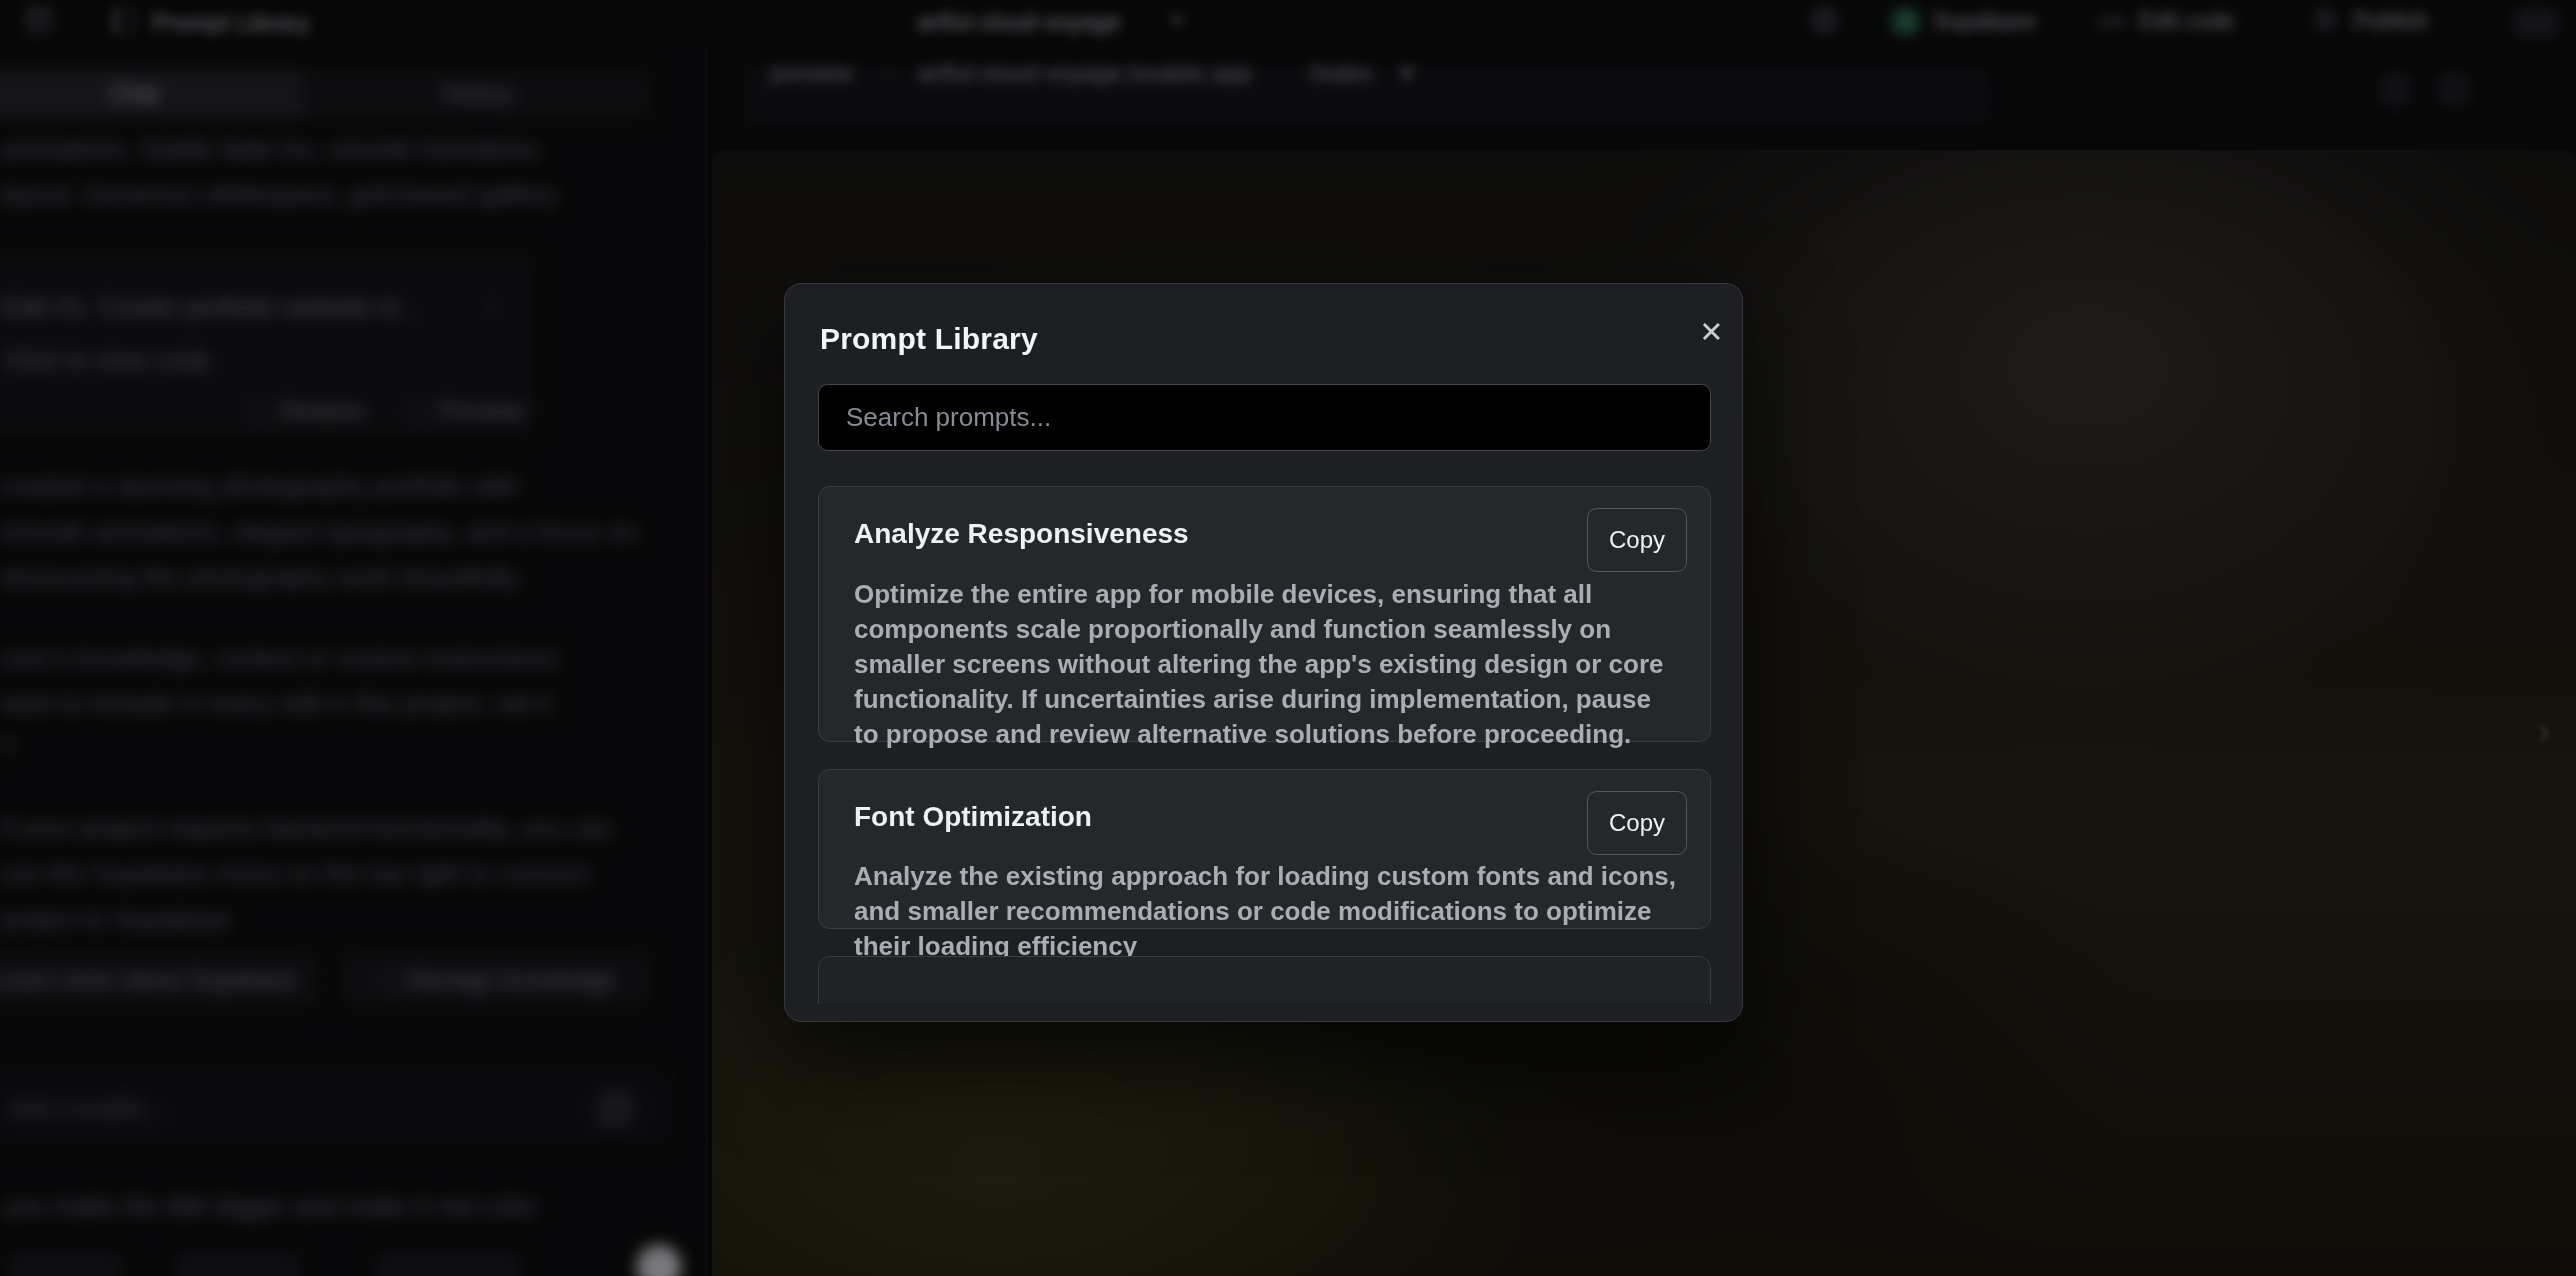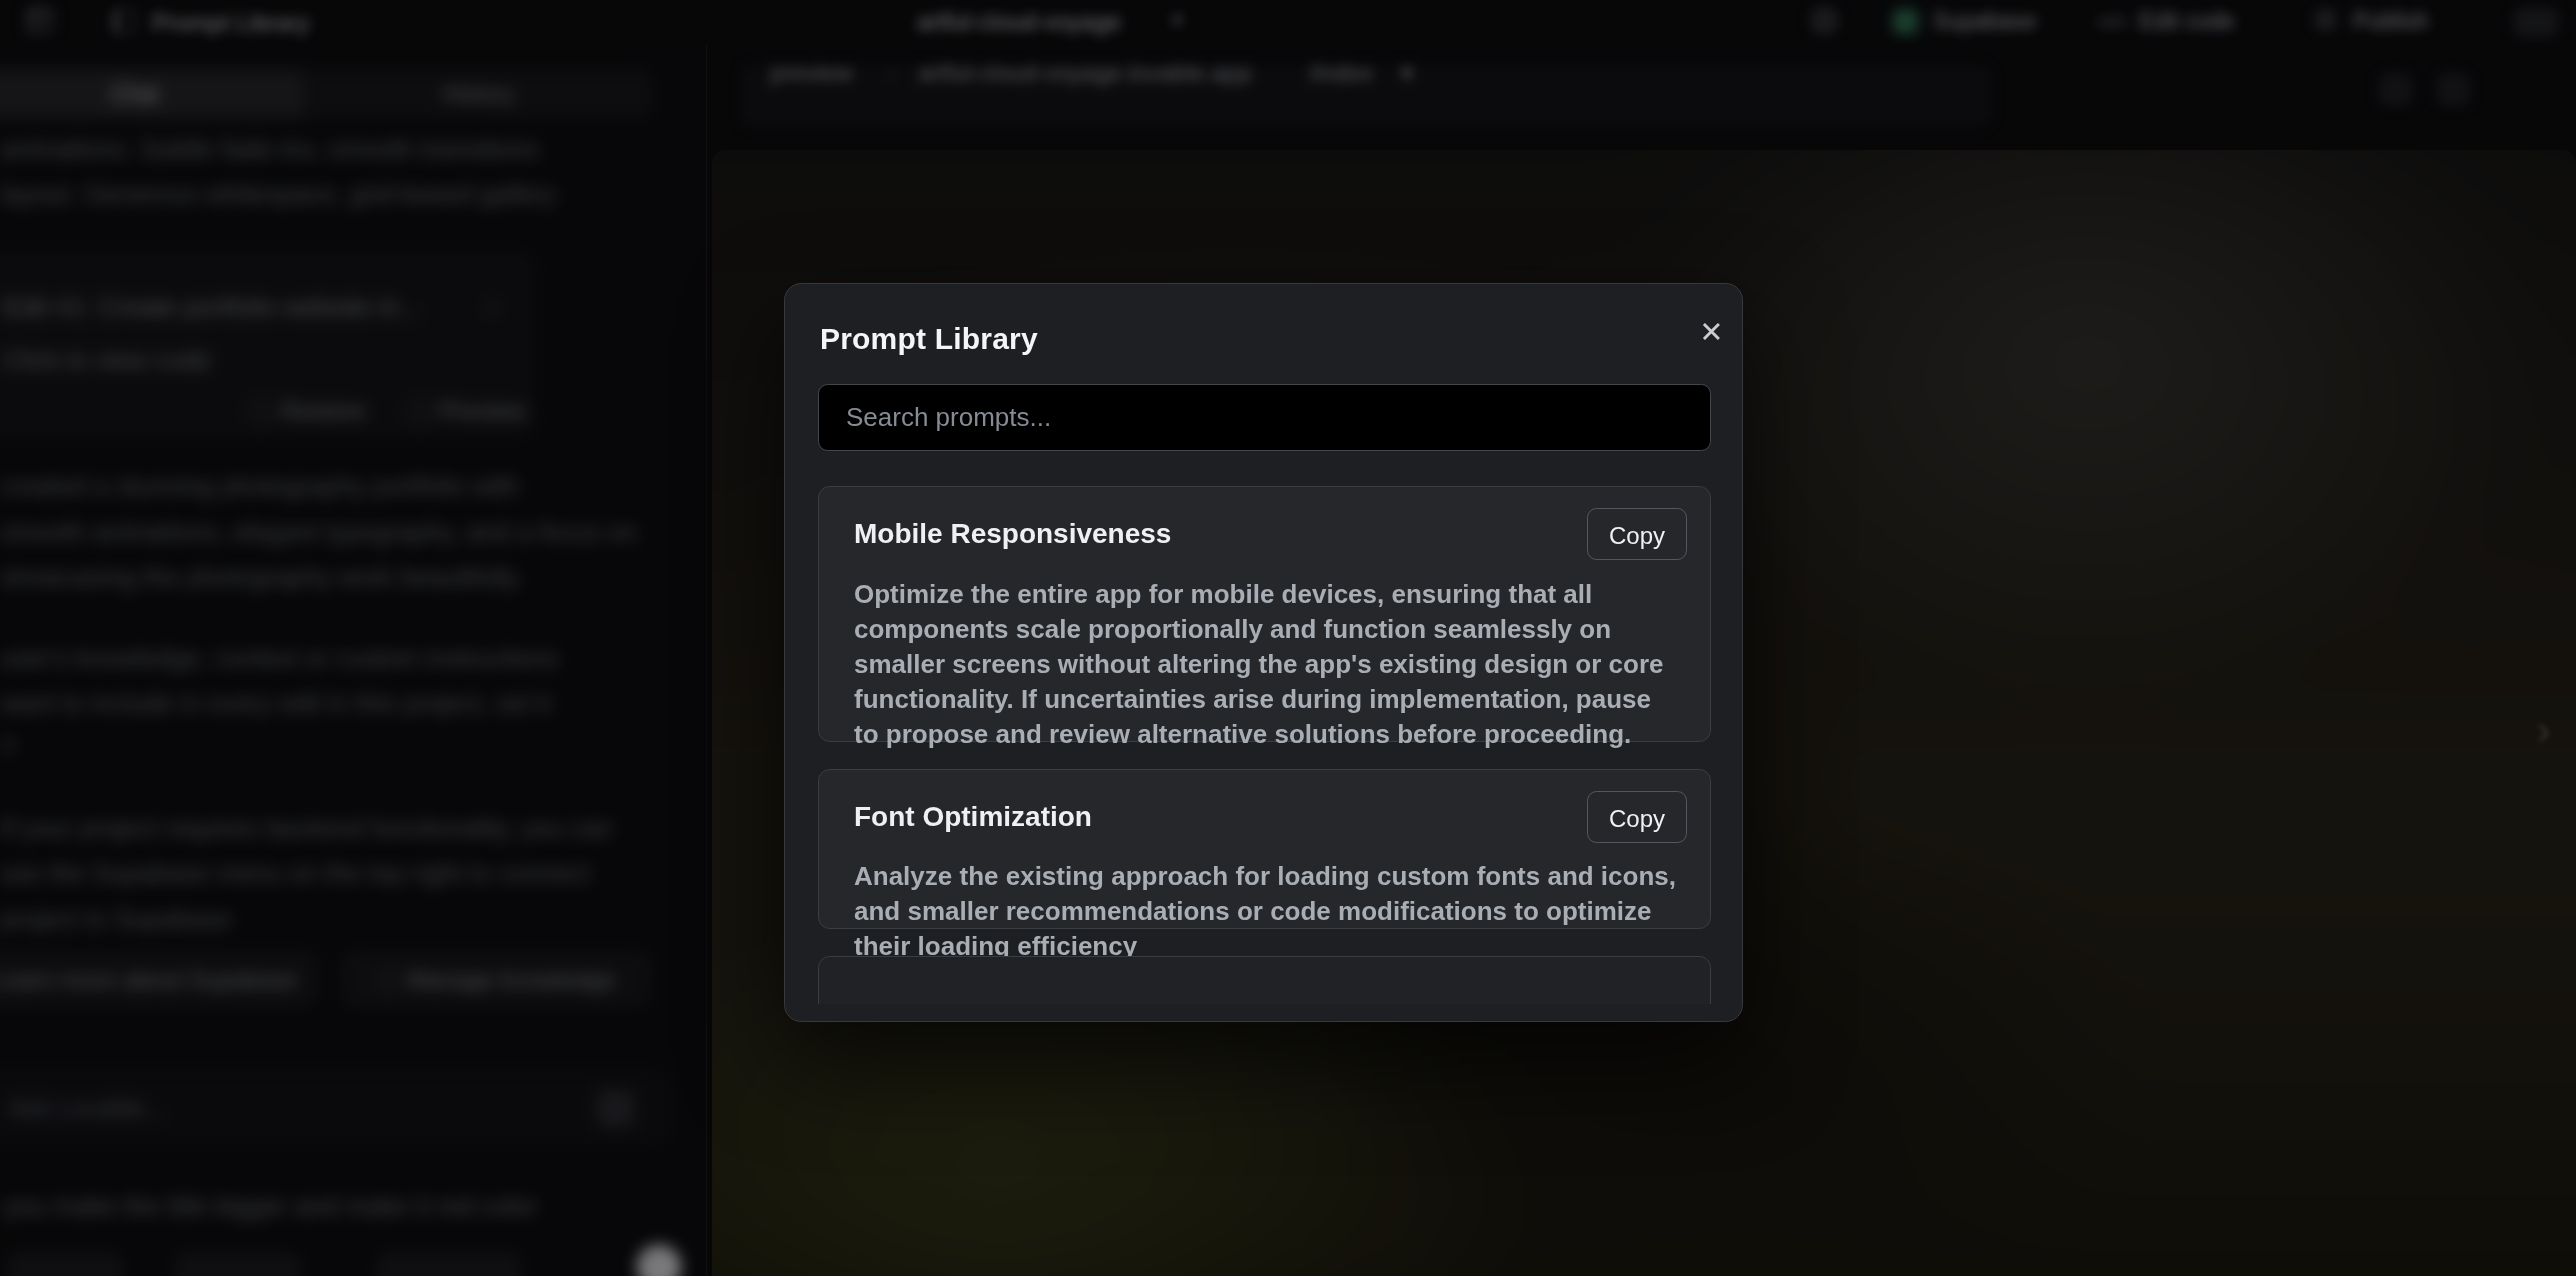--- a/index.html
+++ b/index.html
@@ -86,21 +86,21 @@
                  text-align:center; color:#c9ccd1; cursor:pointer; }
   .search-box { position:absolute; left:33px; top:100px; width:893px; height:67px; background:#000000;
                 border:1px solid #43474c; border-radius:9.6px; }
   .search-ph { position:absolute; left:27px; top:17.3px; font-size:26px; color:#878c94; }
   .prompt-list { position:absolute; left:33px; top:202px; width:893px; height:518px; overflow:hidden; }
   .pcard { position:relative; width:893px; background:#25272b; border:1px solid #3a3d42; border-radius:11.6px; margin-bottom:27px; }
   .pcard.c1 { height:256px; }
   .pcard.c2 { height:160px; }
   .pcard.c3 { height:87px; background:#202225; border-color:#3a3d42; }
   .pcard-title { position:absolute; left:35px; top:31px; font-size:28px; font-weight:700; color:#eef0f2; }
-  .copy-btn { position:absolute; right:23px; top:21px; min-width:92px; height:52px; line-height:54px; padding:0 21px;
+  .copy-btn { position:absolute; right:23px; top:21px; min-width:92px; height:64px; line-height:54px; padding:0 21px;
               text-align:center; border:1px solid #54575d; border-radius:9.6px; font-size:24px; color:#f0f1f3;
               background:transparent; cursor:pointer; }
   .pcard-body { position:absolute; left:35px; top:90px; width:828px; font-size:26px; line-height:35px; color:#a9aeb5;font-weight:bold; }
   .pcard.c2 .pcard-body { top:89px; }
 </style>
 </head>
 <body>
 
 <div class="stage">
 
@@ -195,21 +195,21 @@
   <div class="modal">
     <div class="modal-title">Prompt Library</div>
     <div class="modal-close">✕</div>
 
     <div class="search-box">
       <div class="search-ph">Search prompts...</div>
     </div>
 
     <div class="prompt-list">
       <div class="pcard c1">
-        <div class="pcard-title">Mobile Responsiveness</div>
+        <div class="pcard-title">Analyze Responsiveness</div>
         <button class="copy-btn">Copy</button>
         <div class="pcard-body">Optimize the entire app for mobile devices, ensuring that all components scale proportionally and function seamlessly on smaller screens without altering the app's existing design or core functionality. If uncertainties arise during implementation, pause to propose and review alternative solutions before proceeding.</div>
       </div>
       <div class="pcard c2">
         <div class="pcard-title">Font Optimization</div>
         <button class="copy-btn">Copy</button>
         <div class="pcard-body">Analyze the existing approach for loading custom fonts and icons, and smaller recommendations or code modifications to optimize their loading efficiency</div>
       </div>
       <div class="pcard c3"></div>
     </div>

